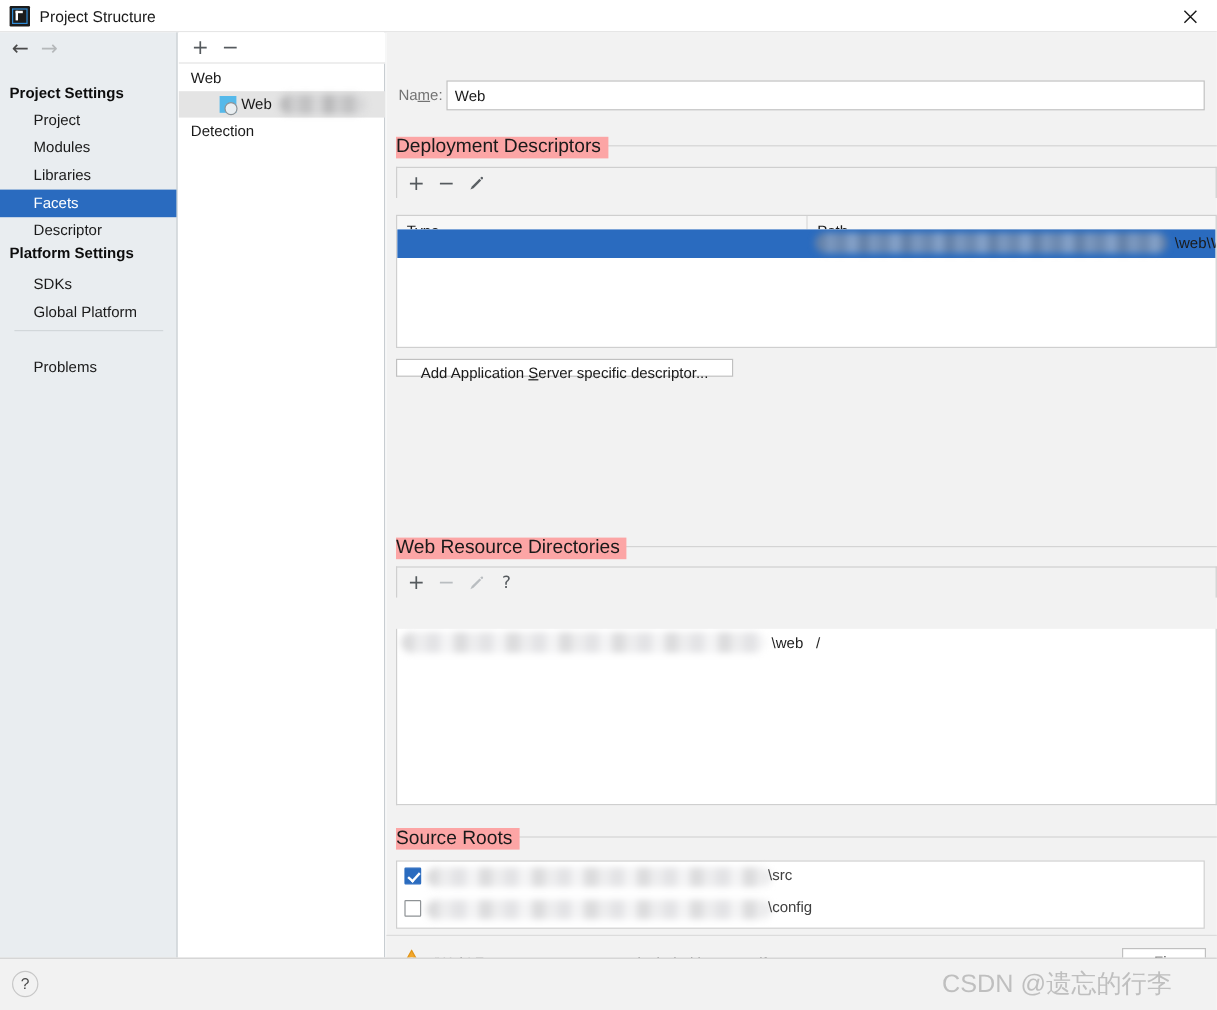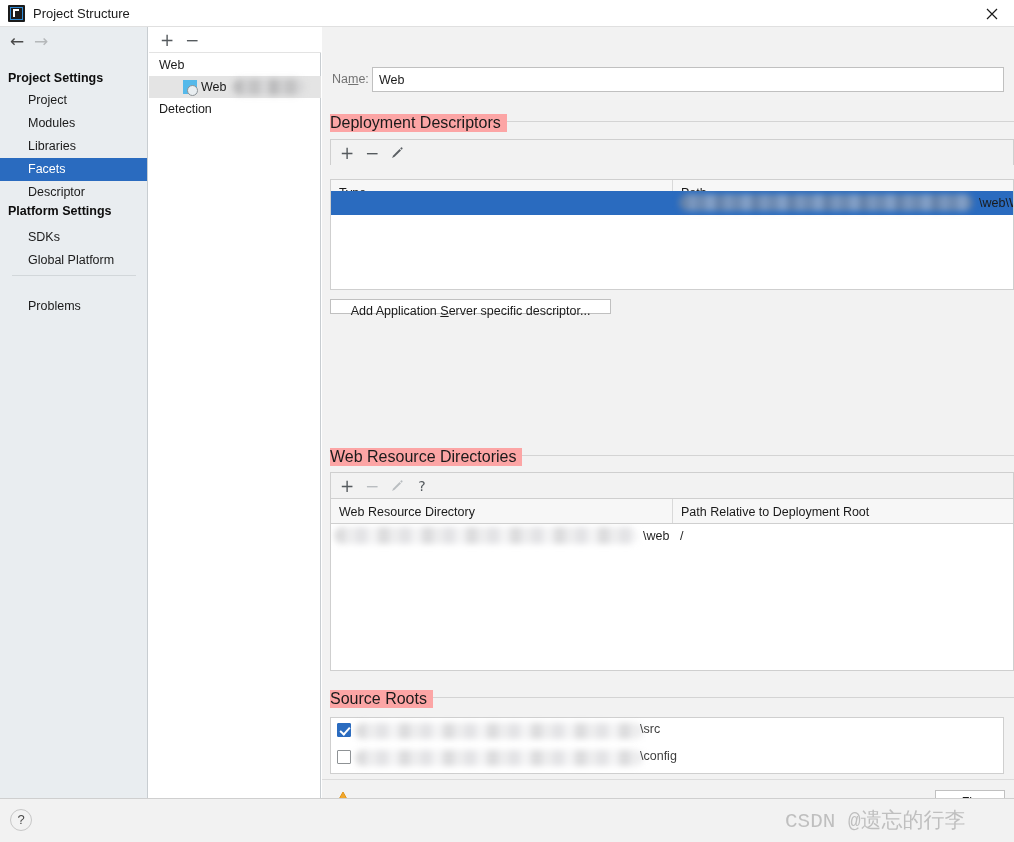--- a/index.html
+++ b/index.html
@@ -251,21 +251,21 @@
     background: #f2f2f2; text-align: center; line-height: 20px;
     font-size: 13px; color: #4a4a4a; cursor: default;
   }
 
   
   #watermark {
     position: absolute; left: 840px; top: 806px;
     font-size: 21px; color: rgba(150,150,150,0.55);
     white-space: nowrap; pointer-events: none;
     transform: translateX(-55px);
-    font-family: Liberation Mono, monospace;
+    font-family: Liberation Sans, sans-serif;
   }
 </style>
 </head>
 <body>
 
 <div id="titlebar">
   <div id="app-icon">
     <div class="inner"></div>
       <div class="bar"></div>
       <div class="bar2"></div>
@@ -364,25 +364,20 @@
     <div class="tb-icon disabled" style="left:31px">−</div>
     <div class="tb-icon" style="left:56px">
       <svg width="14" height="14" viewBox="0 0 14 14" style="margin-top:3px">
         <path d="M2 12 L3.2 9.4 L9.6 3 L11 4.4 L4.6 10.8 Z" fill="#b9bdc0"></path>
         <path d="M10.2 2.4 L11.6 3.8 L12.4 3 A1 1 0 0 0 11 1.6 Z" fill="#b9bdc0"></path>
       </svg>
     </div>
     <div class="tb-icon" style="left:81px; font-size:14px;">?</div>
   </div>
 
-  <div class="table-hdr" style="left:8px; top:471px; width:684px; height:26px;">
-    <div class="cell" style="left:0">Web Resource Directory</div>
-    <div class="colsep" style="left:341px"></div>
-    <div class="cell" style="left:342px">Path Relative to Deployment Root</div>
-  </div>
 
   <div class="table-body" style="left:8px; top:497px; width:684px; height:147px;">
     <div class="trow" style="top:0; width:100%;">
       <span class="blur light" style="left:3px; top:3px; width:304px; height:17px;"></span>
       <span class="c" style="left:305px">\web</span>
       <span class="c" style="left:342px">/</span>
     </div>
   </div>
 
   <div class="group-title" style="top:663px">Source Roots</div>

